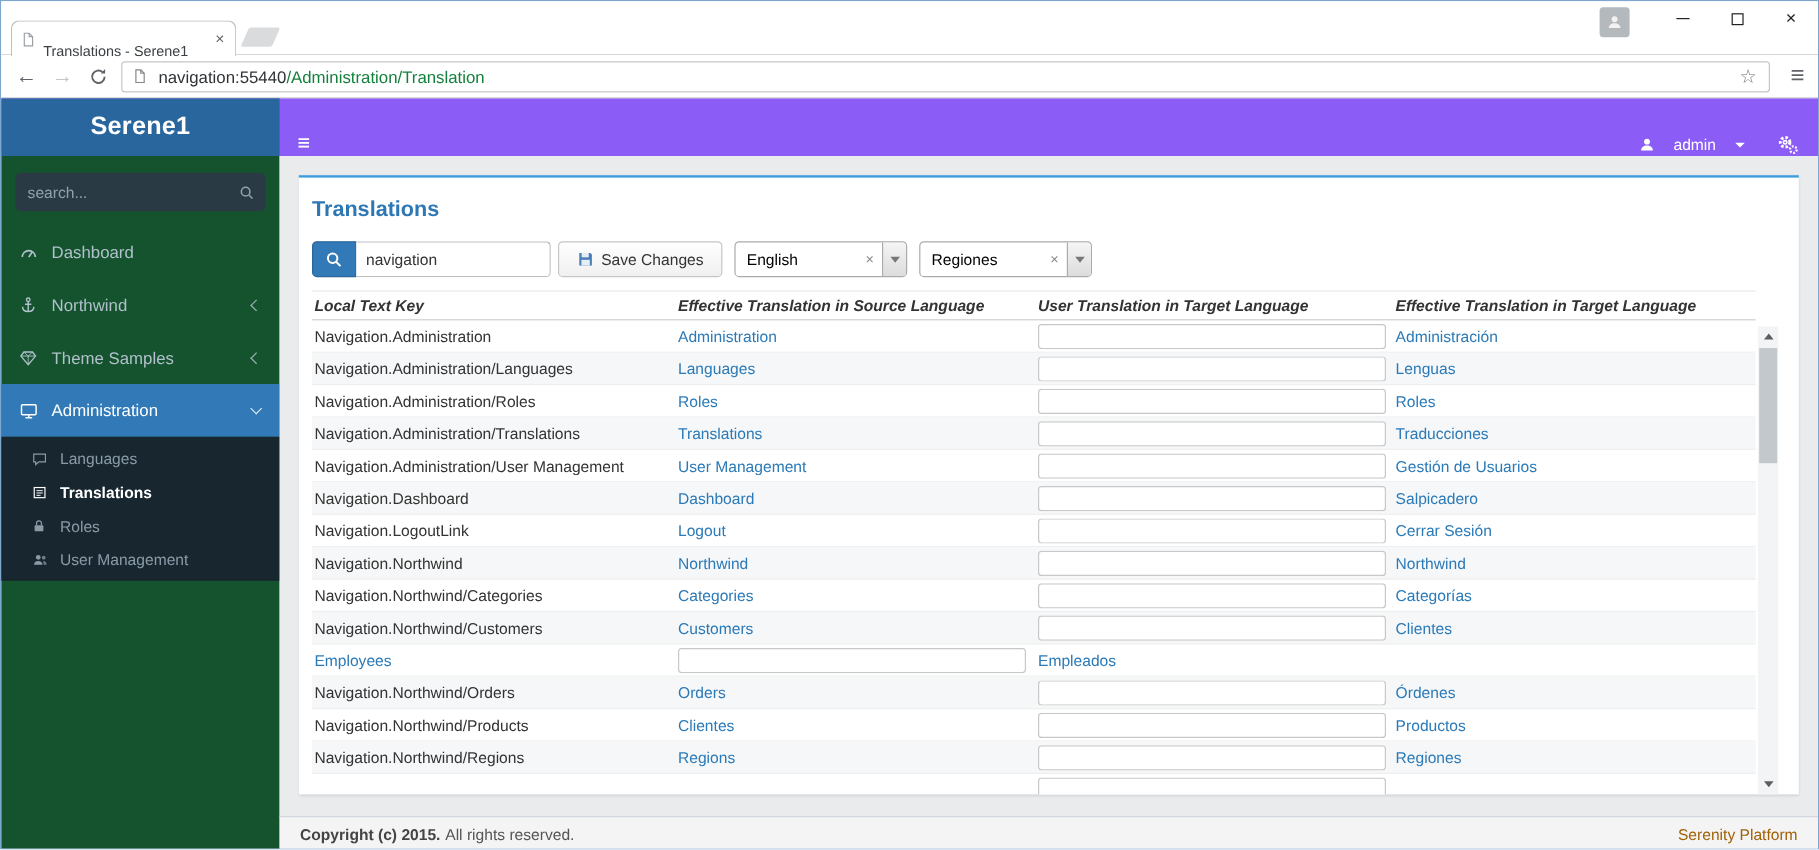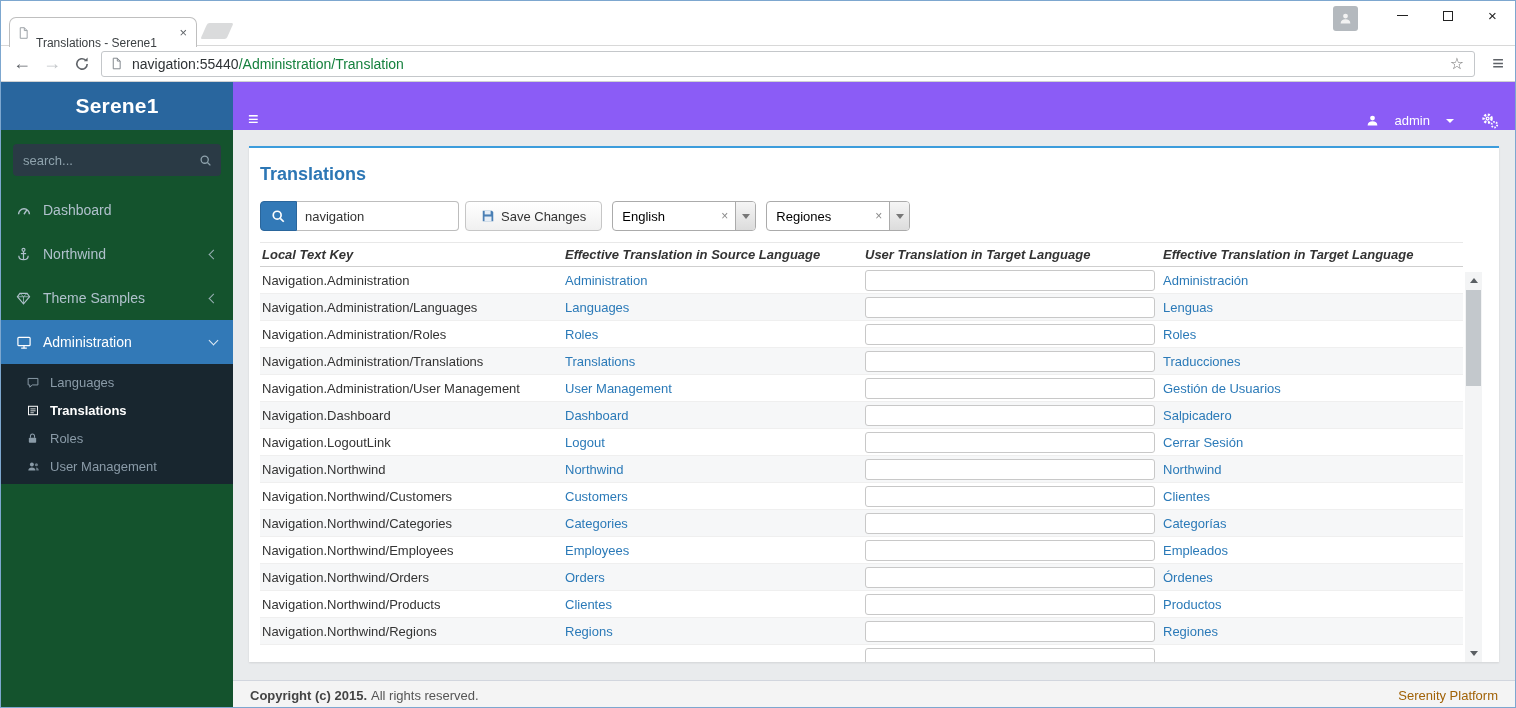--- a/index.html
+++ b/index.html
@@ -404,33 +404,32 @@
                   <div class="td"><input class="row-input" style=""></div>
                   <div class="td link">Cerrar Sesión</div>
                 </div>
                 <div class="trow">
                   <div class="td key">Navigation.Northwind</div>
                   <div class="td link">Northwind</div>
                   <div class="td"><input class="row-input" style=""></div>
                   <div class="td link">Northwind</div>
                 </div>
                 <div class="trow">
+                  <div class="td key">Navigation.Northwind/Categories</div>
+                  <div class="td link">Categories</div>
+                  <div class="td"><input class="row-input" style=""></div>
+                  <div class="td link">Categorías</div>
+                </div>
+                <div class="trow">
                   <div class="td key">Navigation.Northwind/Customers</div>
                   <div class="td link">Customers</div>
                   <div class="td"><input class="row-input" style=""></div>
                   <div class="td link">Clientes</div>
                 </div>
                 <div class="trow">
-                  <div class="td key">Navigation.Northwind/Categories</div>
-                  <div class="td link">Categories</div>
-                  <div class="td"><input class="row-input" style=""></div>
-                  <div class="td link">Categorías</div>
-                </div>
-                <div class="trow">
-                  <div class="td key">Navigation.Northwind/Employees</div>
                   <div class="td link">Employees</div>
                   <div class="td"><input class="row-input" style=""></div>
                   <div class="td link">Empleados</div>
                 </div>
                 <div class="trow">
                   <div class="td key">Navigation.Northwind/Orders</div>
                   <div class="td link">Orders</div>
                   <div class="td"><input class="row-input" style=""></div>
                   <div class="td link">Órdenes</div>
                 </div>

